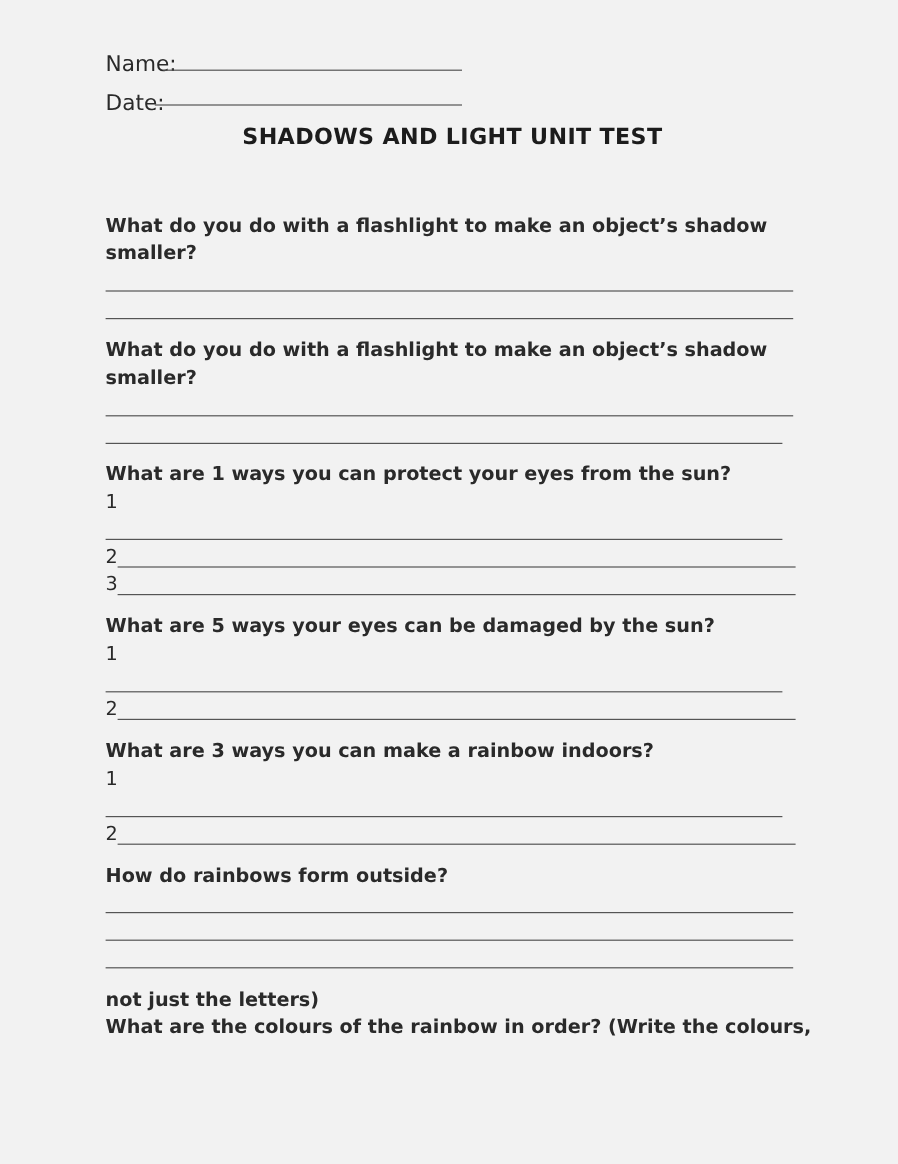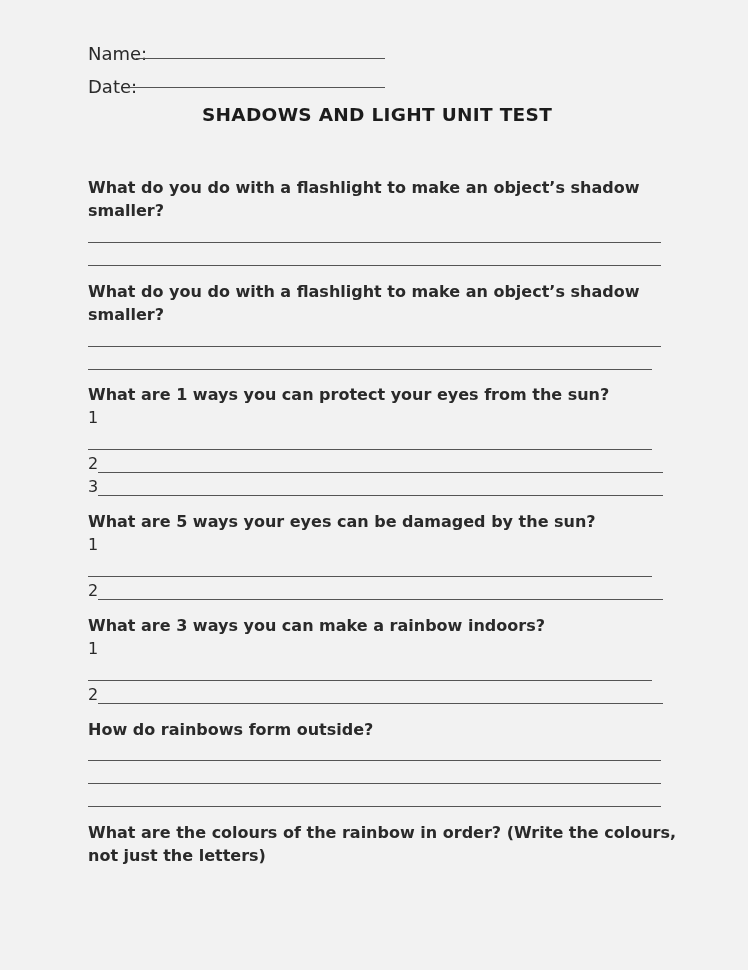--- a/index.html
+++ b/index.html
@@ -73,15 +73,15 @@
 <div class="rule" style="left:98px; top:703px; width:565px;"></div>
 
 <div class="abs q" style="top:718px;">
   <div>How do rainbows form outside?</div>
 </div>
 <div class="rule" style="left:88px; top:760px; width:573px;"></div>
 <div class="rule" style="left:88px; top:783px; width:573px;"></div>
 <div class="rule" style="left:88px; top:806px; width:573px;"></div>
 
 <div class="abs q" style="top:821px;">
+  <div>not just the letters)</div>
   <div>What are the colours of the rainbow in order? (Write the colours,</div>
-  <div>not just the letters)</div>
 </div>
 
 </body></html>

